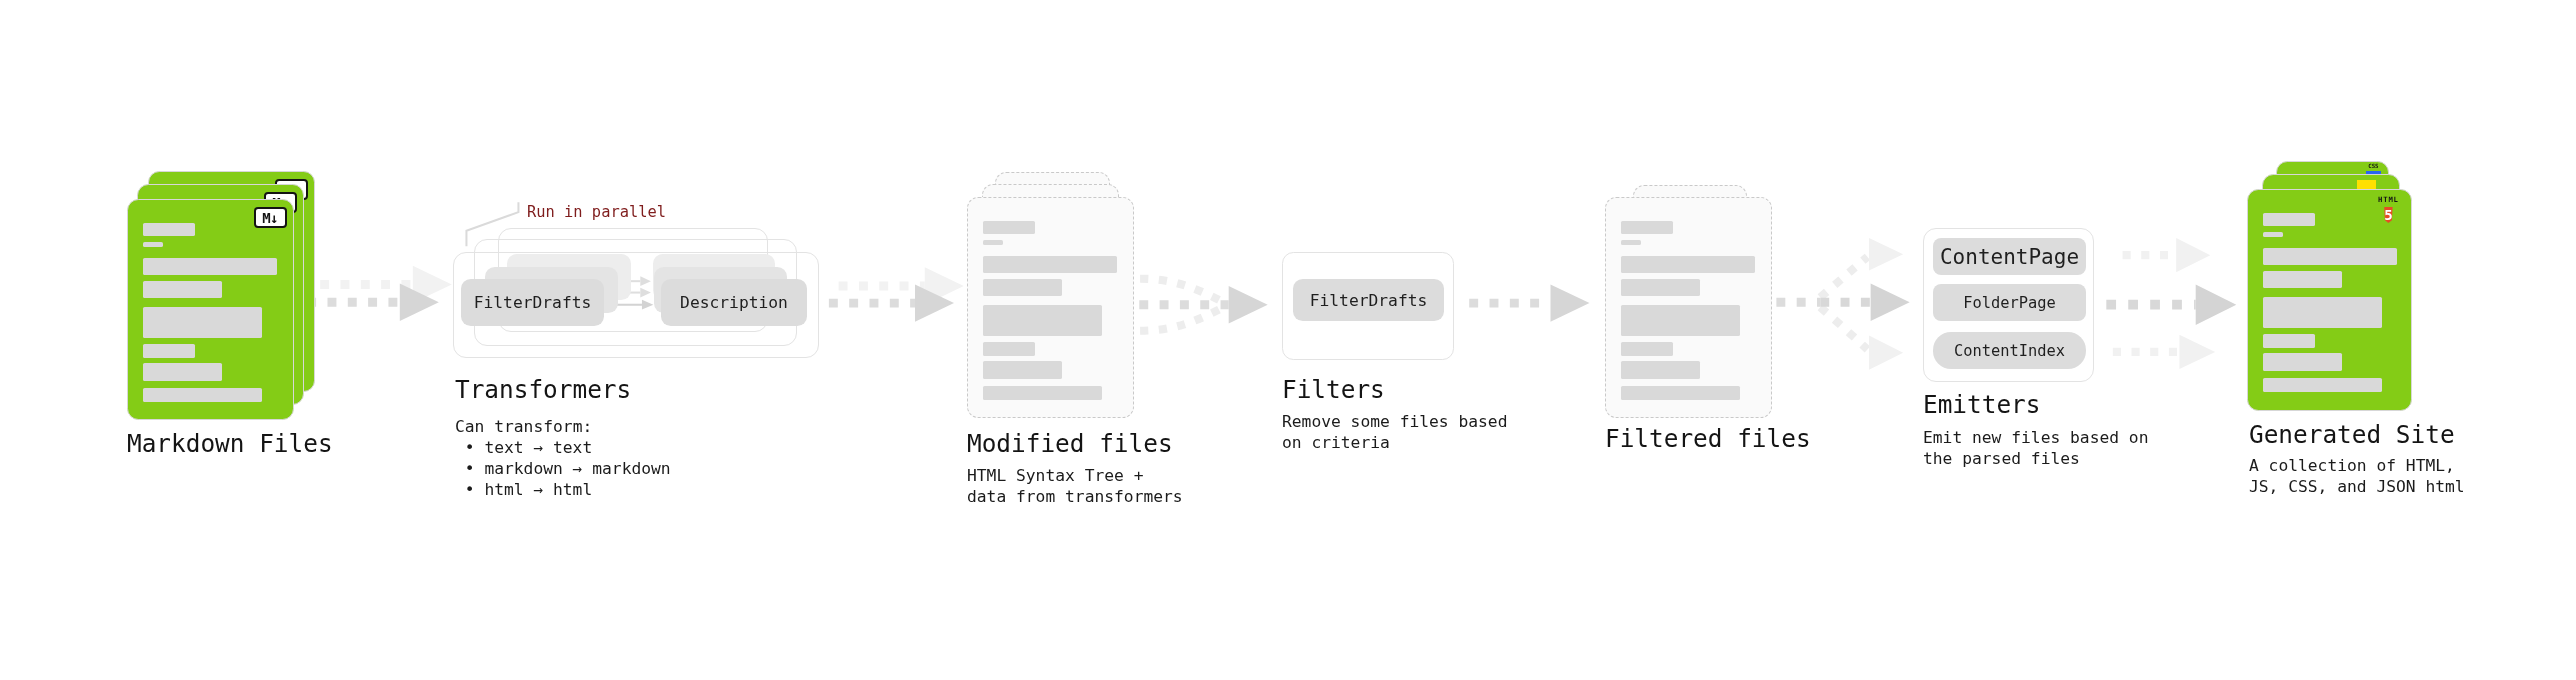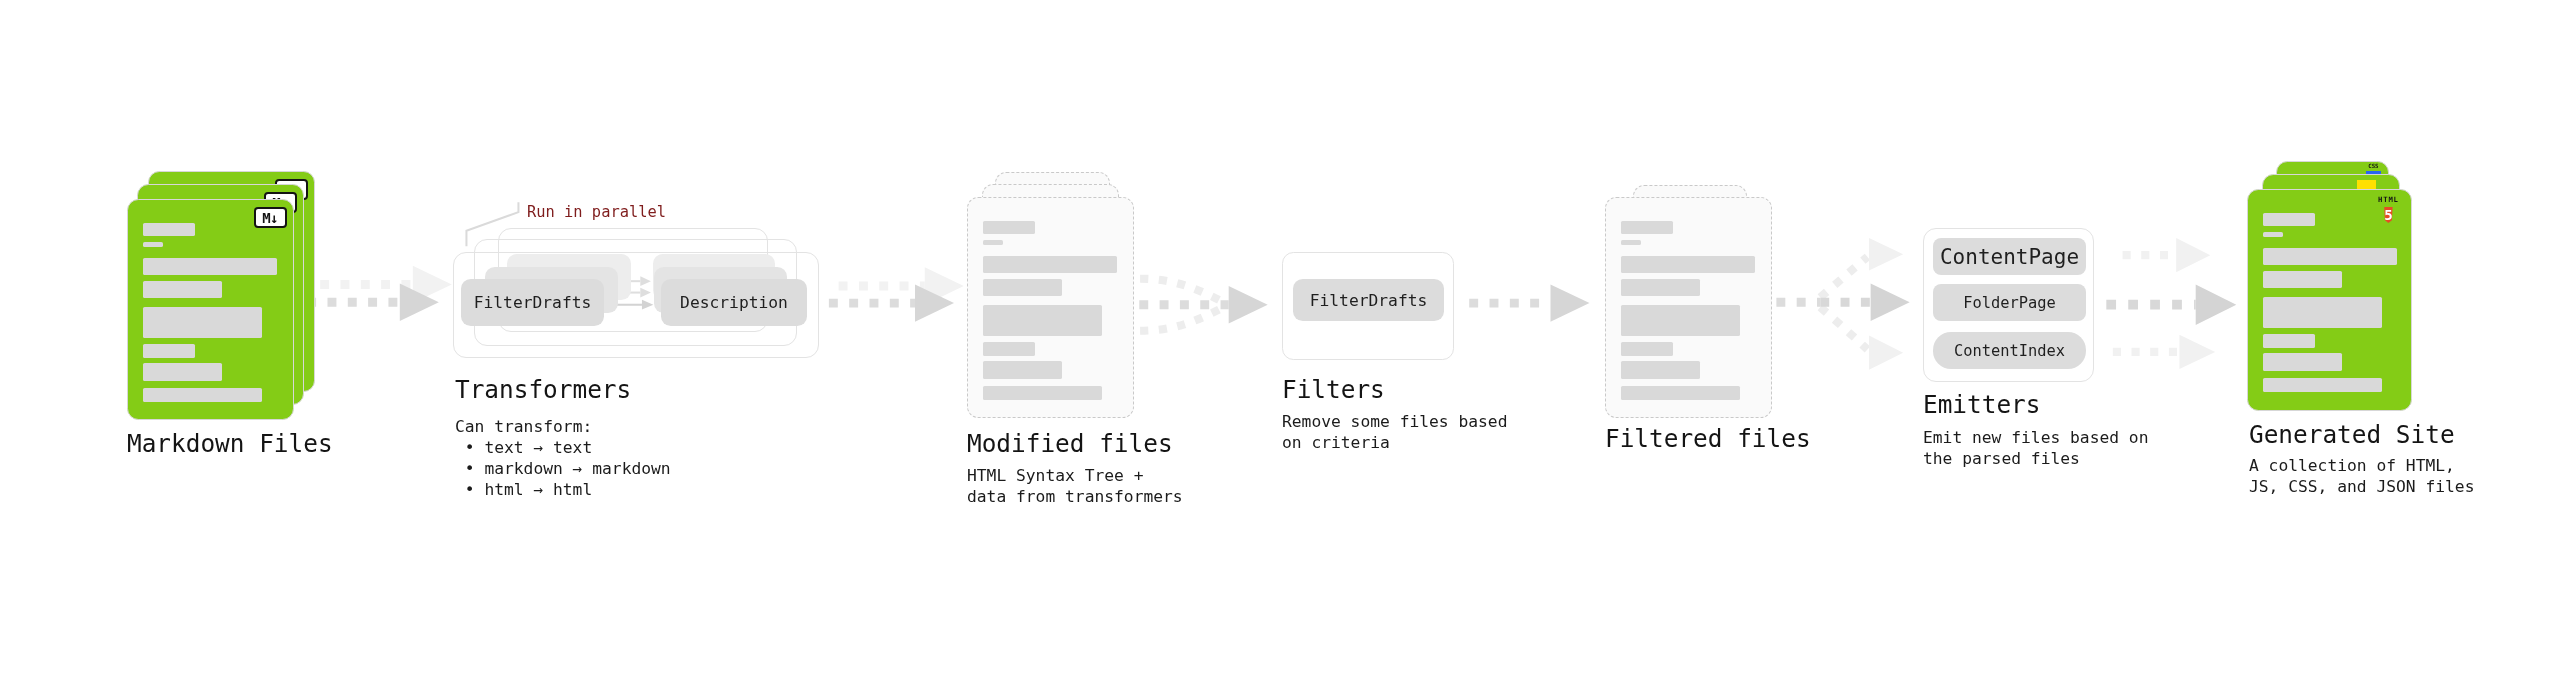--- a/index.html
+++ b/index.html
@@ -276,18 +276,18 @@
         <div class="bar med"></div>
           <div class="bar tall"></div>
           <div class="bar small"></div>
         <div class="bar med2"></div>
           <div class="bar long2"></div>
       </div>
     </div>
     <div class="stage-label" style="left:2249px; top:420px;">Generated Site</div>
     <div class="stage-sub" style="left:2249px; top:455px;">
       <div>A collection of HTML,</div>
-      <div>JS, CSS, and JSON files</div>
+      <div>JS, CSS, and JSON html</div>
     </div>
   </div>
 
 </div>
 
 
 </body></html>

